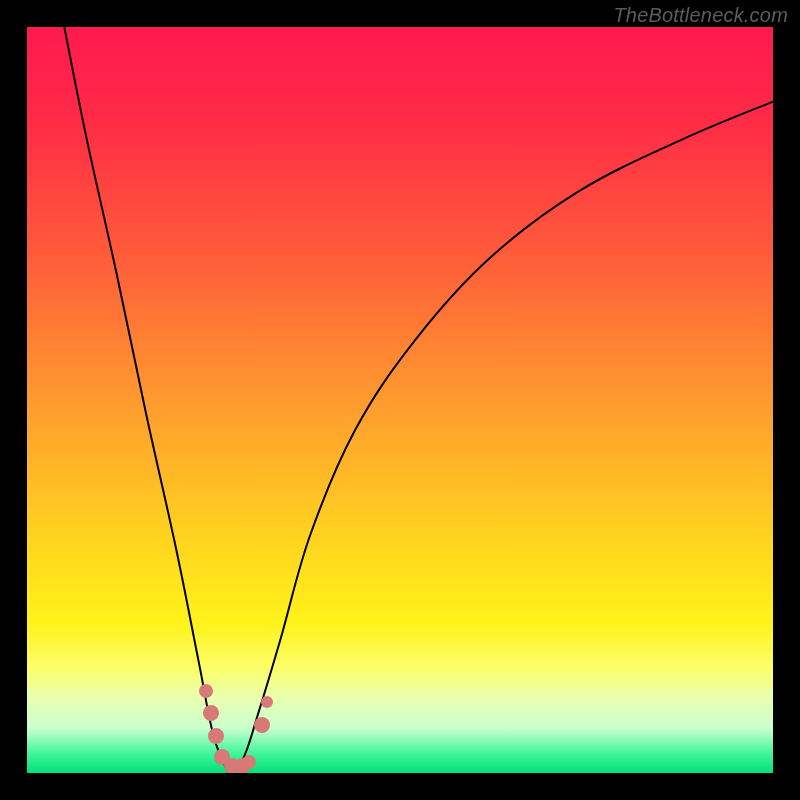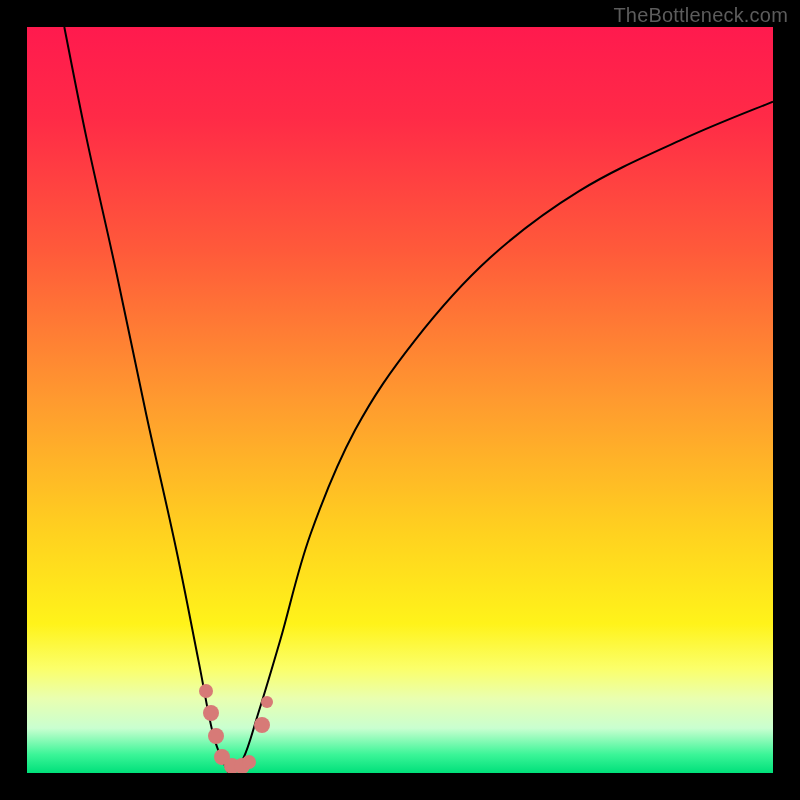--- a/index.html
+++ b/index.html
@@ -31,20 +31,21 @@
     width: 100%; height: 100%;
   }
   .watermark {
     position: absolute;
     top: 4px;
     right: 12px;
     color: #5c5c5c;
     font-size: 20px;
     font-weight: 500;
     letter-spacing: 0.2px;
+    font-style: italic;
   }
   svg.curves {
     position: absolute;
     left: 0; top: 0;
     width: 100%; height: 100%;
     overflow: visible;
   }
   .marker {
     position: absolute;
     background: #d77a77;

